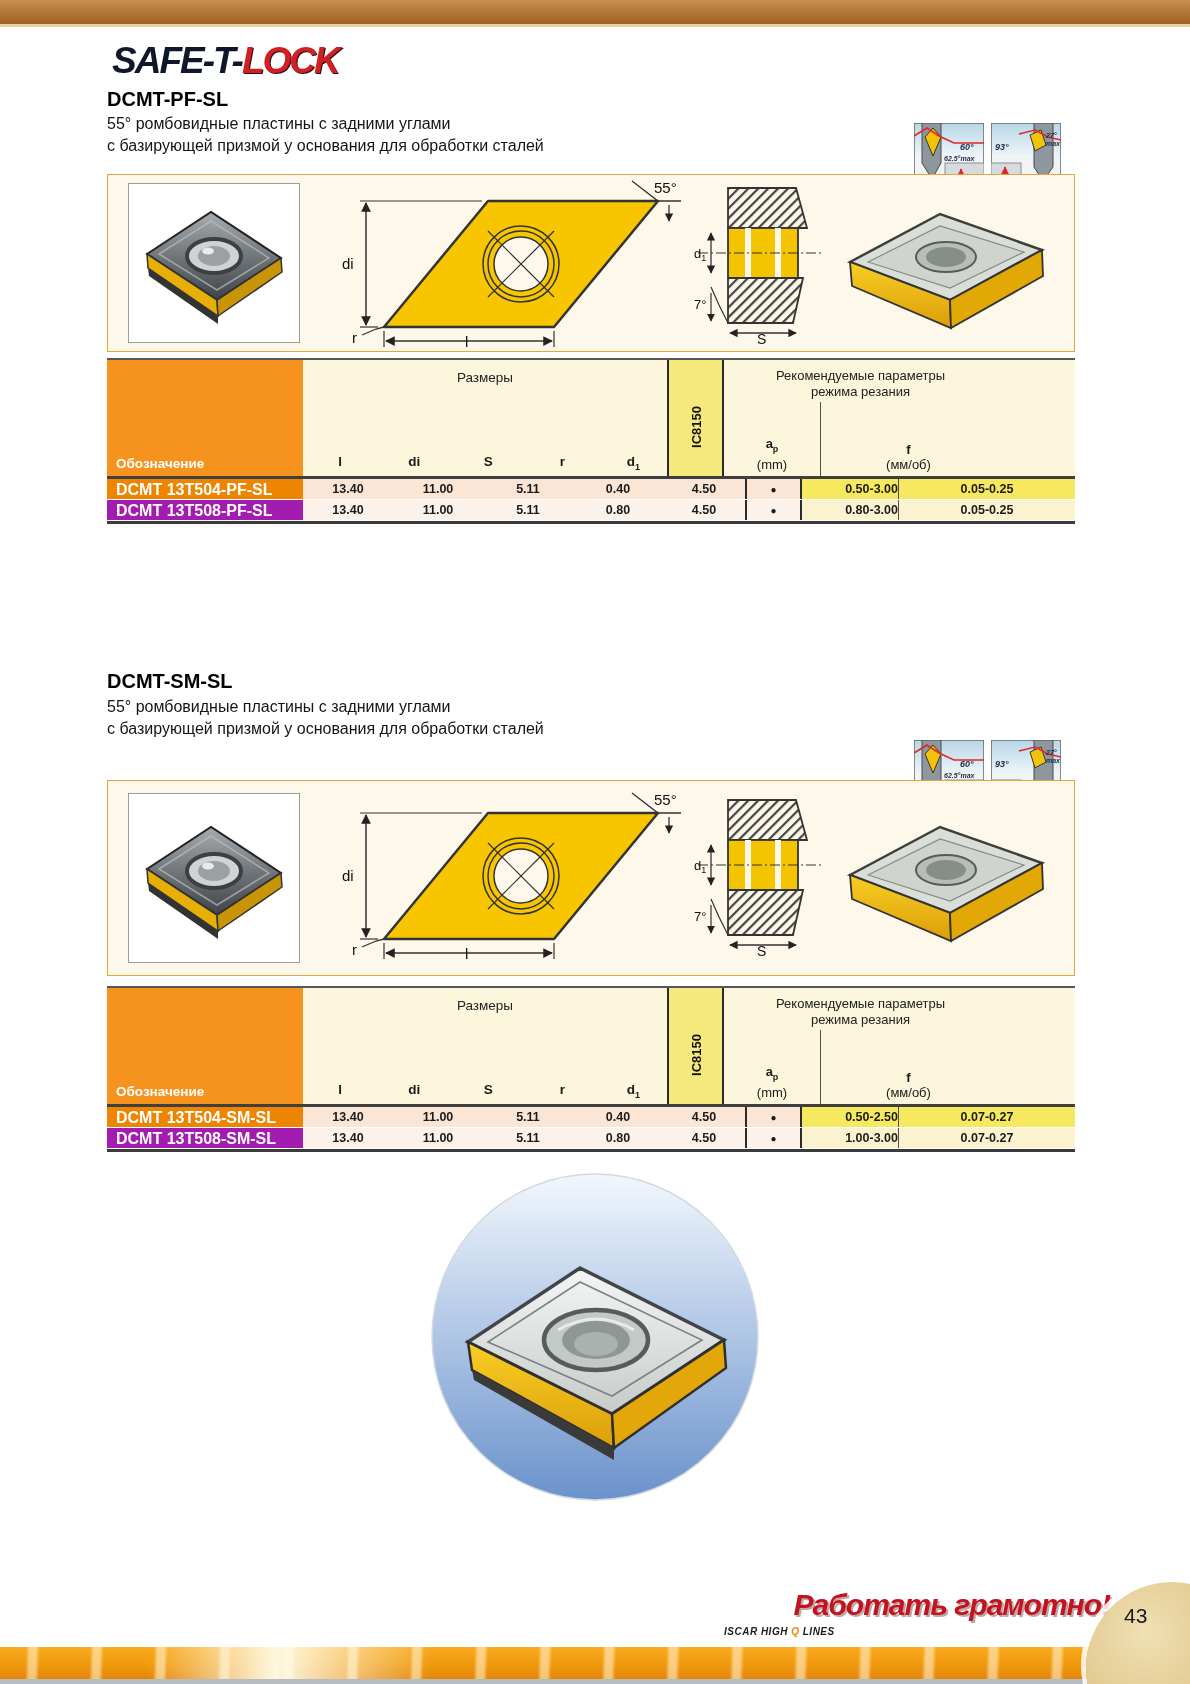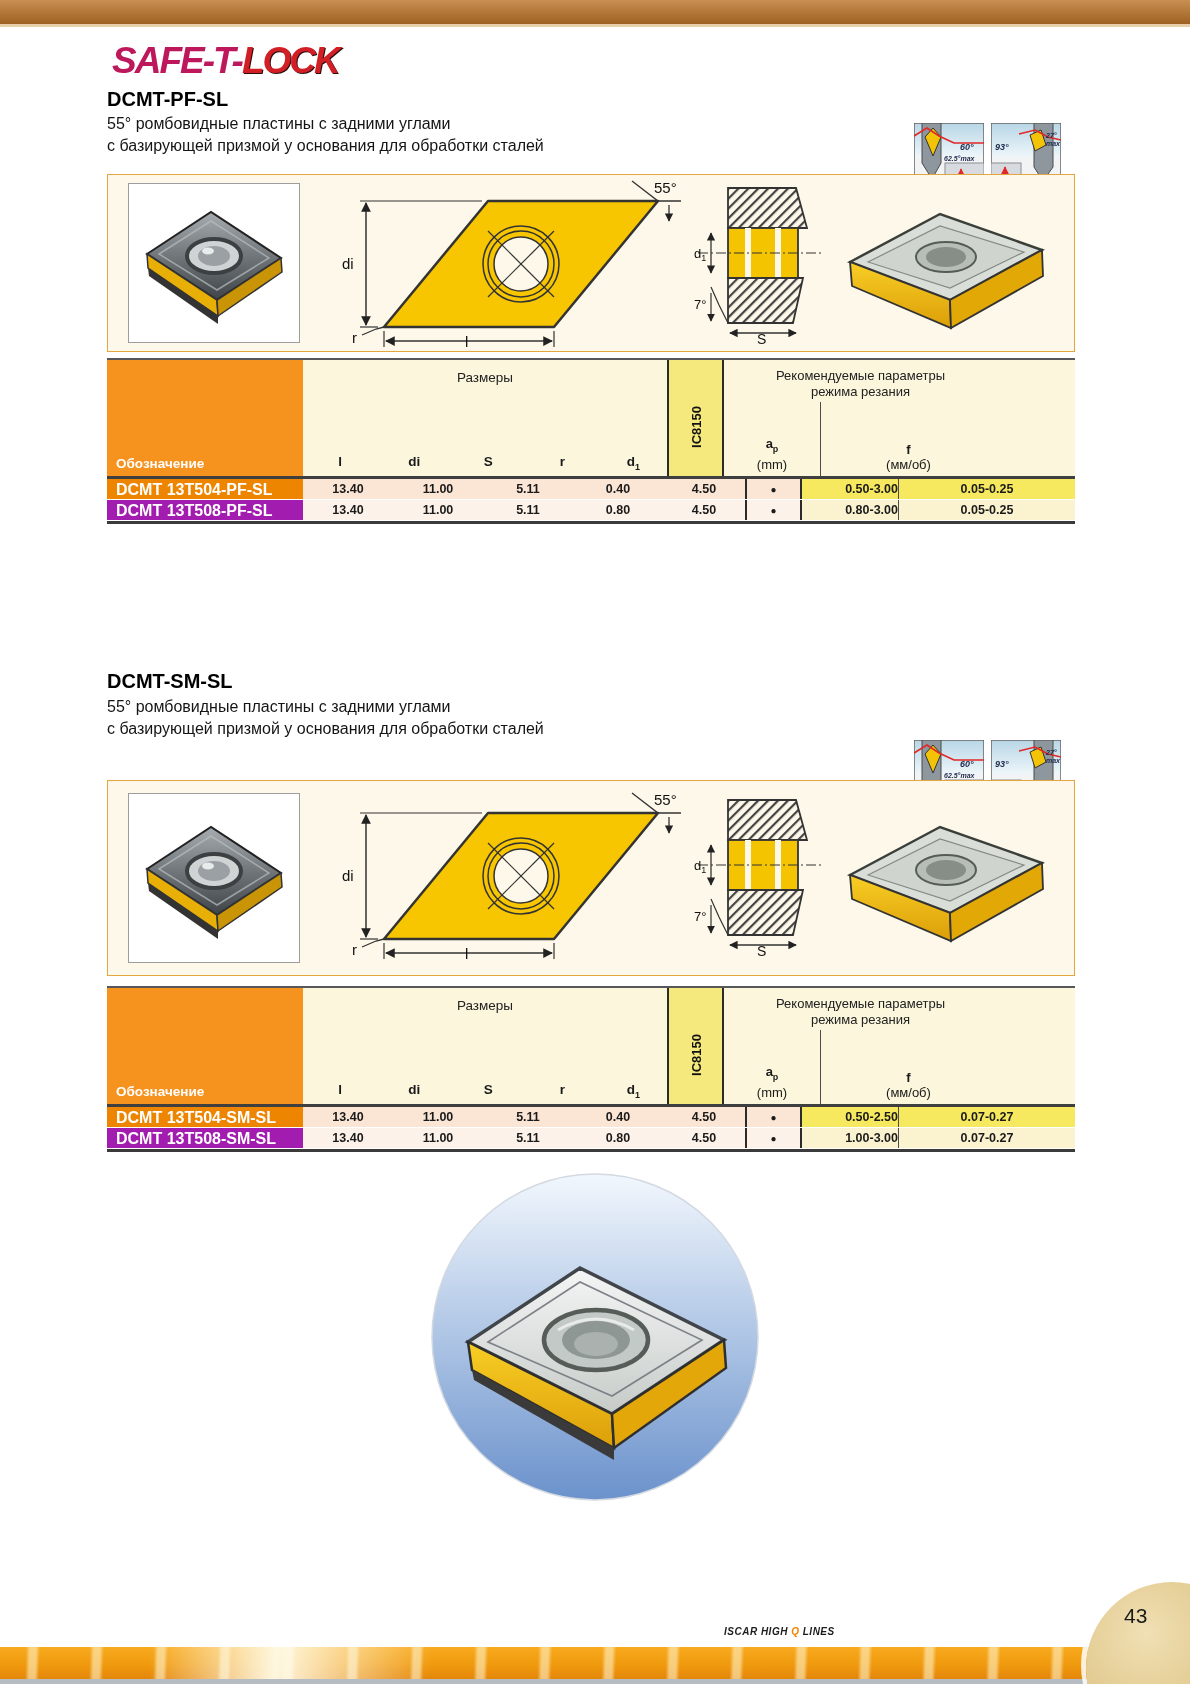--- a/index.html
+++ b/index.html
@@ -10,21 +10,21 @@
 
   
   .topbar { left:0; top:0; width:1190px; height:27px;
     background:linear-gradient(100deg,#7e4c13 0%,#f4c378 6%,#e2a24a 12%,#c07d2d 26%,#b5undefined 40%,#b4712a 60%,#c17e30 100%);
     background-color:#b5712a; border-bottom:3px solid #e7cfa9; }
   .topbar .shade { position:absolute; inset:0;
     background:linear-gradient(180deg, rgba(255,235,200,.25), rgba(90,50,5,.25)); }
 
   
   .logo { left:112px; top:40px; font-size:37px; font-weight:800; font-style:italic; letter-spacing:-2px; }
-  .logo .lg-black { color:#be185d; }
+  .logo .lg-black { color:#0f172a; }
   .logo .lg-red { color:#d21f26; text-shadow:1px 1px 0 #2a0d0d; }
 
   .sec-title { left:107px; font-size:20px; font-weight:bold; color:#000; }
   .sec-sub { left:107px; font-size:16px; color:#151515; }
 
   
   .panel { left:107px; width:968px; background:#fdf8e9; border:1px solid #e5a53f; }
   .photo-box { position:absolute; left:20px; top:8px; width:172px; height:160px; background:#fff; border:1px solid #9d9d9d; }
 
   
@@ -446,20 +446,21 @@
     <polygon points="58,170 150,110 272,168 182,224" fill="none" stroke="#7c8287" stroke-width="1.6"></polygon>
     <ellipse cx="166" cy="168" rx="52" ry="30" fill="#c3c9c6" stroke="#565c58" stroke-width="4.5"></ellipse>
     <ellipse cx="166" cy="168" rx="34" ry="19" fill="#8f9794"></ellipse>
     <ellipse cx="166" cy="172" rx="22" ry="12" fill="#aab1ae"></ellipse>
     <path d="M128,158 q38,-22 76,0" fill="none" stroke="#f2f4f3" stroke-width="3" opacity=".8"></path>
     <polygon points="38,170 182,242 184,276 42,198" fill="url(#yellowFaceG)" stroke="#2f2f2f" stroke-width="2.5"></polygon>
     <polygon points="182,242 294,168 296,196 184,276" fill="#e3a70a" stroke="#2f2f2f" stroke-width="2.5"></polygon>
     <polygon points="42,198 184,276 184,288 44,208" fill="#3a3a3a"></polygon>
   </svg>
 
+  <div class="abs slogan">Работать грамотно!</div>
   <div class="abs brand">
     <span>ISCAR HIGH</span>
     <span class="q">Q</span>
     <span>LINES</span>
   </div>
   <div class="abs bottombar">
       <div class="flame"></div>
     </div>
   <div class="abs bottomedge"></div>
   <div class="abs pagecircle">

